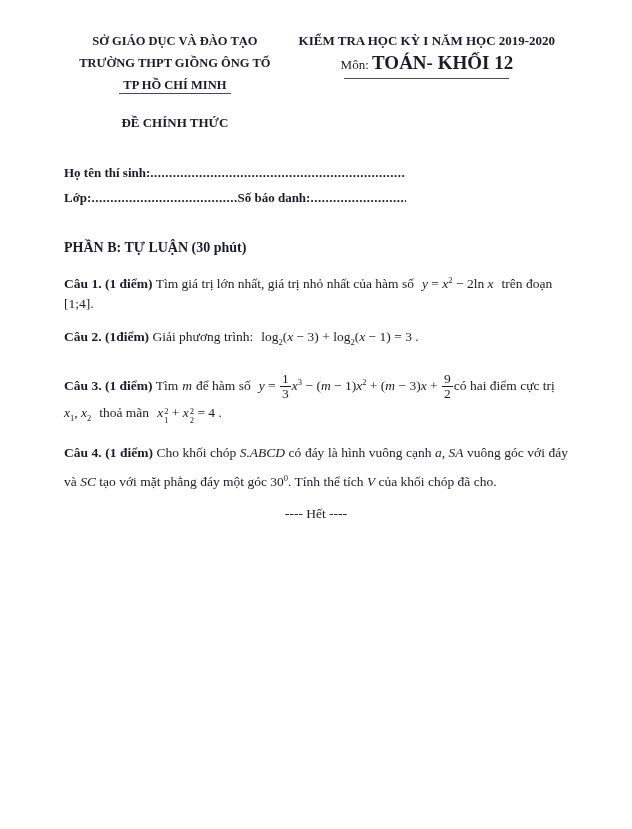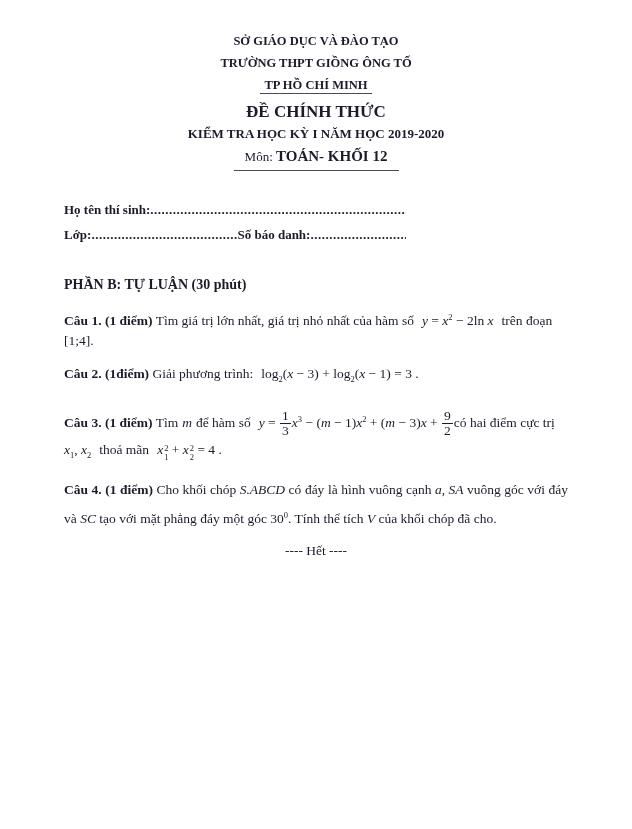--- a/index.html
+++ b/index.html
@@ -4,30 +4,30 @@
 <style>
   html,body{margin:0;padding:0;background:#e8e8e8;}
   .page{
     width:632px;height:829px;background:#ffffff;margin:0 auto;
     position:relative;box-sizing:border-box;
     padding:30px 64px 0 64px;
     font-family:"Liberation Serif","DejaVu Serif",serif;
     color:#1b1b2a;
   }
   
-  .header{display:flex;flex-direction:column;}
+  .header{display:flex;}
   .header-left{flex:0 0 44%;text-align:center;}
   .header-right{flex:1;text-align:center;}
   .hl{font-weight:bold;font-size:12.5px;line-height:22px;white-space:nowrap;}
   .school-underline{width:112px;height:0;border-bottom:1.6px solid #4a4a55;margin:-3px auto 3px auto;}
-  .official{font-weight:bold;font-size:17px;line-height:22px;margin-top:7px;}
+  .official{font-weight:bold;font-size:13px;line-height:22px;margin-top:18px;}
   .pages-note{font-style:italic;font-size:12.5px;line-height:22px;}
   .exam-title{font-weight:bold;font-size:13px;line-height:22px;white-space:nowrap;text-align:center;}
   .subject-line{font-size:13px;line-height:22px;}
-  .subject-line b{font-size:15px;margin-top:12px;}
+  .subject-line b{font-size:19px;margin-top:12px;}
   .duration{font-style:italic;font-size:12.5px;line-height:20px;margin-top:2px;white-space:nowrap;}
   .duration-underline{width:165px;height:0;border-bottom:1.6px solid #4a4a55;margin:2px auto 0 auto;}
   
   .student{margin-top:26px;width:342px;font-size:13px;font-weight:bold;}
   .s-row{display:flex;align-items:baseline;line-height:25px;}
   .s-label{white-space:nowrap;}
   .dots{flex:1;overflow:hidden;white-space:nowrap;letter-spacing:0.5px;font-weight:bold;}
   .dots-fixed{flex:0 0 146px;overflow:hidden;white-space:nowrap;letter-spacing:0.5px;}
   
   .section-title{margin-top:30px;font-weight:bold;font-size:14px;}

